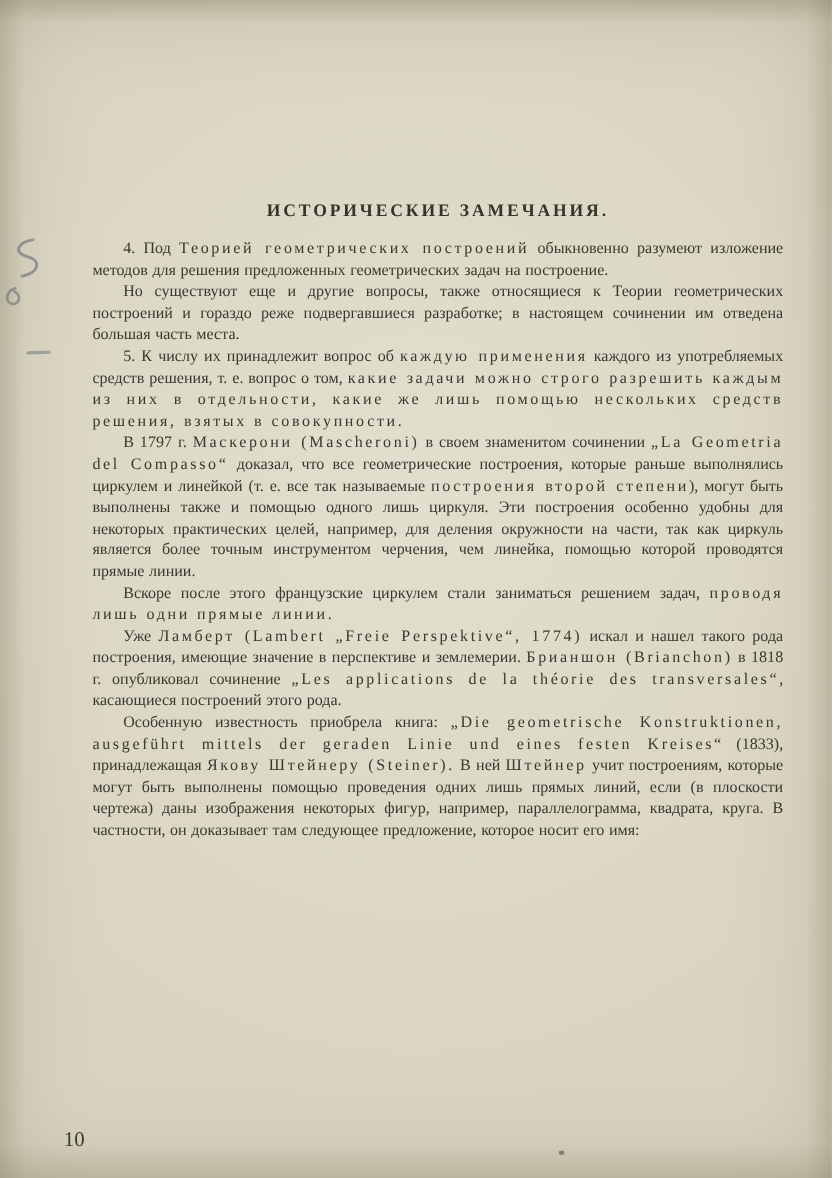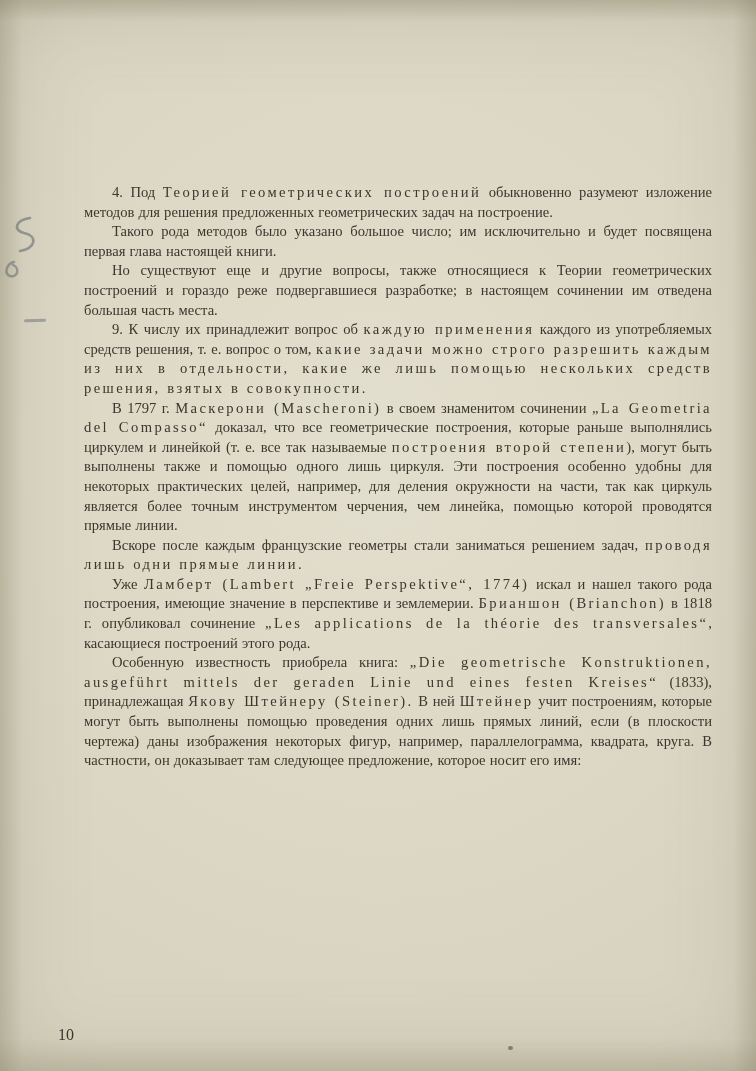--- a/index.html
+++ b/index.html
@@ -46,21 +46,21 @@
     text-indent: 28px;
     word-spacing: 0.5px;
   }
   .text-block .spaced {
     letter-spacing: 2.4px;
   }
   .pagenum {
     position: absolute;
     left: 58px;
     top: 1026px;
-    font-size: 16px;
+    font-size: 19px;
     color: #3a372e;
   }
   .pencil-mark {
     position: absolute;
     left: 0px;
     top: 212px;
     width: 54px;
     height: 78px;
   }
   .pencil-dash {
@@ -88,26 +88,26 @@
 
 <div class="paper"></div>
 
 <svg class="pencil-mark" viewBox="0 0 54 78">
   <path d="M30 6 C 16 8, 12 18, 24 21 C 38 24, 36 36, 20 39" fill="none" stroke="rgba(90,98,110,0.55)" stroke-width="2.6" stroke-linecap="round"></path>
   <path d="M14 50 C 6 52, 4 62, 10 64 C 18 66, 20 56, 13 53" fill="none" stroke="rgba(90,98,110,0.50)" stroke-width="2.4" stroke-linecap="round"></path>
 </svg>
 <div class="pencil-dash"></div>
 
 <div class="content">
+  <h1 class="title">ИСТОРИЧЕСКИЕ ЗАМЕЧАНИЯ.</h1>
   <div class="text-block">
       <p><span>4. Под </span><span class="spaced">Теорией геометрических построений</span><span> обыкновенно разумеют изложение методов для решения предложенных геометрических задач на построение.</span></p>
-      <p><span>Такого рода методов было указано большое число; им исключительно и будет посвящена первая глава настоящей книги.</span></p>
       <p><span>Но существуют еще и другие вопросы, также относящиеся к Теории геометрических построений и гораздо реже подвергавшиеся разработке; в настоящем сочинении им отведена большая часть места.</span></p>
-      <p><span>9. К числу их принадлежит вопрос об </span><span class="spaced">каждую применения</span><span> каждого из употребляемых средств решения, т. е. вопрос о том, </span><span class="spaced">какие задачи можно строго разрешить каждым из них в отдельности, какие же лишь помощью нескольких средств решения, взятых в совокупности.</span></p>
+      <p><span>5. К числу их принадлежит вопрос об </span><span class="spaced">каждую применения</span><span> каждого из употребляемых средств решения, т. е. вопрос о том, </span><span class="spaced">какие задачи можно строго разрешить каждым из них в отдельности, какие же лишь помощью нескольких средств решения, взятых в совокупности.</span></p>
       <p><span>В 1797 г. </span><span class="spaced">Маскерони (Mascheroni)</span><span> в своем знаменитом сочинении </span><span class="spaced">„La Geometria del Compasso“</span><span> доказал, что все геометрические построения, которые раньше выполнялись циркулем и линейкой (т. е. все так называемые </span><span class="spaced">построения второй степени</span><span>), могут быть выполнены также и помощью одного лишь циркуля. Эти построения особенно удобны для некоторых практических целей, например, для деления окружности на части, так как циркуль является более точным инструментом черчения, чем линейка, помощью которой проводятся прямые линии.</span></p>
-      <p><span>Вскоре после каждым французские геометры стали заниматься решением задач, </span><span class="spaced">проводя лишь одни прямые линии.</span></p>
+      <p><span>Вскоре после этого французские циркулем стали заниматься решением задач, </span><span class="spaced">проводя лишь одни прямые линии.</span></p>
       <p><span>Уже </span><span class="spaced">Ламберт (Lambert „Freie Perspektive“, 1774)</span><span> искал и нашел такого рода построения, имеющие значение в перспективе и землемерии. </span><span class="spaced">Брианшон (Brianchon)</span><span> в 1818 г. опубликовал сочинение </span><span class="spaced">„Les applications de la théorie des transversales“</span><span>, касающиеся построений этого рода.</span></p>
       <p><span>Особенную известность приобрела книга: </span><span class="spaced">„Die geometrische Konstruktionen, ausgeführt mittels der geraden Linie und eines festen Kreises“</span><span> (1833), принадлежащая </span><span class="spaced">Якову Штейнеру (Steiner).</span><span> В ней </span><span class="spaced">Штейнер</span><span> учит построениям, которые могут быть выполнены помощью проведения одних лишь прямых линий, если (в плоскости чертежа) даны изображения некоторых фигур, например, параллелограмма, квадрата, круга. В частности, он доказывает там следующее предложение, которое носит его имя:</span></p>
     </div>
 </div>
 
 <div class="pagenum">10</div>
 <div class="bottom-speck"></div>
 
 </body></html>

